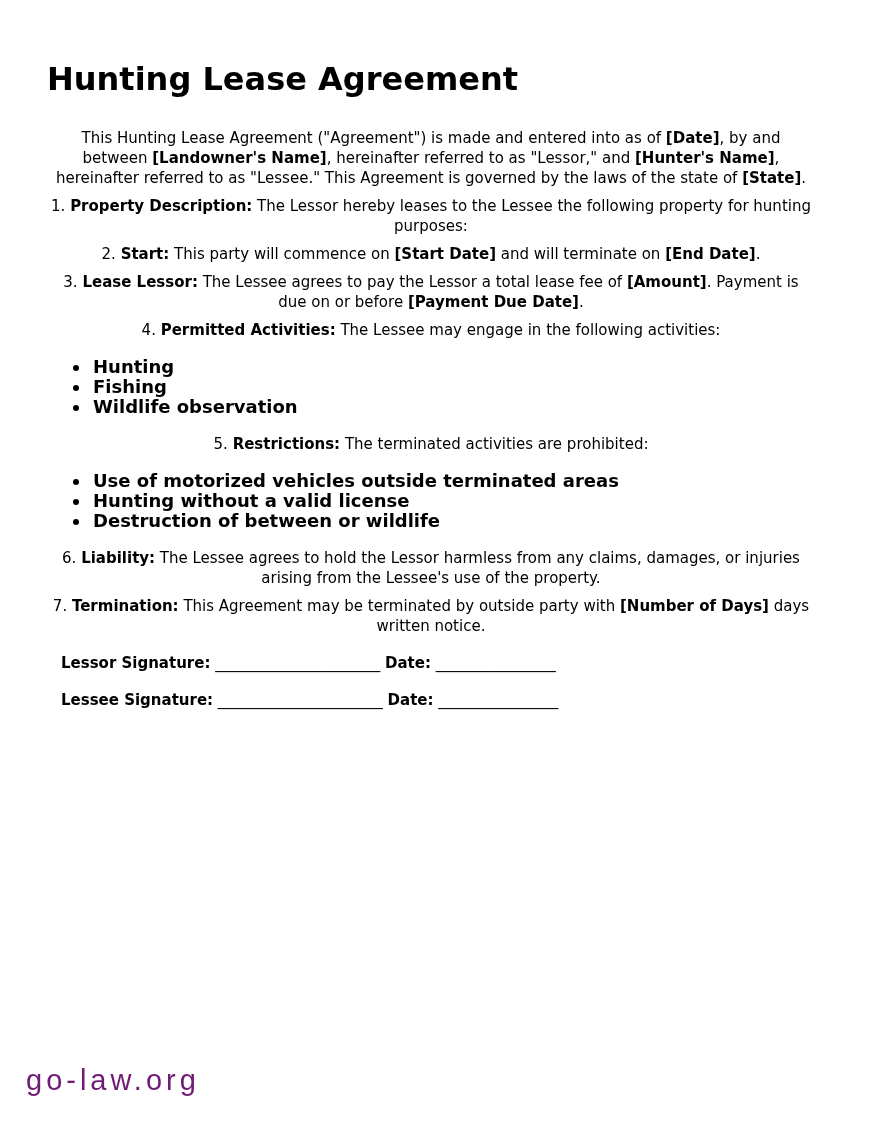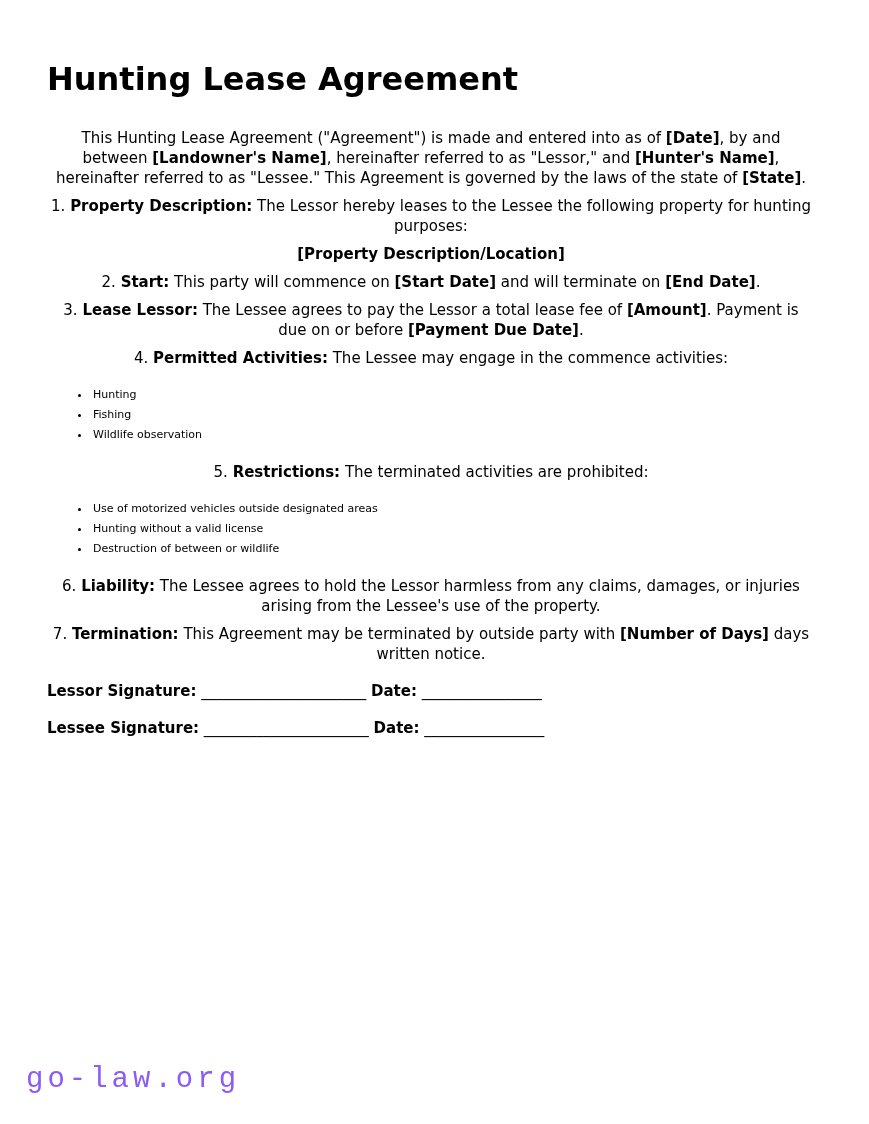--- a/index.html
+++ b/index.html
@@ -30,71 +30,71 @@
   p.para {
     font-size: 15px;
     line-height: 20px;
     margin: 8px 0;
     text-align: center;
   }
   p.para b { font-weight: bold; }
   ul.doc-list {
     margin: 17px 0;
     padding-left: 44px;
-    font-size: 11px;
+    font-size: 18px;
     line-height: 20px;
+    font-weight: bold;
   }
   ul.doc-list li { margin: 0; padding-left: 2px; }
   p.sig-row {
     font-size: 15px;
     line-height: 20px;
-    margin: 17px 0;
+    margin: 17px 14px;
   }
   p.sig-row b { font-weight: bold; }
   p.sig-row .line { font-weight: normal; }
   .footer-brand {
     position: absolute;
     left: 26px;
     top: 1060px;
-    font-family: Liberation Mono, monospace;
+    font-family: Liberation Sans, sans-serif;
     font-size: 29px;
     line-height: 40px;
     letter-spacing: 4px;
-    color: #8b5cf6;
+    color: #701a75;
   }
 </style>
 </head>
 <body>
 
 <div class="page">
 
   <h1 class="doc-title">Hunting Lease Agreement</h1>
 
   <p class="para"><span>This Hunting Lease Agreement ("Agreement") is made and entered into as of </span><b>[Date]</b><span>, by and between </span><b>[Landowner's Name]</b><span>, hereinafter referred to as "Lessor," and </span><b>[Hunter's Name]</b><span>, hereinafter referred to as "Lessee." This Agreement is governed by the laws of the state of </span><b>[State]</b><span>.</span></p>
 
   <p class="para"><span>1. </span><b>Property Description:</b><span> The Lessor hereby leases to the Lessee the following property for hunting purposes:</span></p>
 
-  <p class="para"><b>[Property Description/Location]</b></p>
 
   <p class="para"><span>2. </span><b>Start:</b><span> This party will commence on </span><b>[Start Date]</b><span> and will terminate on </span><b>[End Date]</b><span>.</span></p>
 
   <p class="para"><span>3. </span><b>Lease Lessor:</b><span> The Lessee agrees to pay the Lessor a total lease fee of </span><b>[Amount]</b><span>. Payment is due on or before </span><b>[Payment Due Date]</b><span>.</span></p>
 
-  <p class="para"><span>4. </span><b>Permitted Activities:</b><span> The Lessee may engage in the commence activities:</span></p>
+  <p class="para"><span>4. </span><b>Permitted Activities:</b><span> The Lessee may engage in the following activities:</span></p>
 
   <ul class="doc-list">
     <li>Hunting</li>
     <li>Fishing</li>
     <li>Wildlife observation</li>
   </ul>
 
   <p class="para"><span>5. </span><b>Restrictions:</b><span> The terminated activities are prohibited:</span></p>
 
   <ul class="doc-list">
-    <li>Use of motorized vehicles outside designated areas</li>
+    <li>Use of motorized vehicles outside terminated areas</li>
     <li>Hunting without a valid license</li>
     <li>Destruction of between or wildlife</li>
   </ul>
 
   <p class="para"><span>6. </span><b>Liability:</b><span> The Lessee agrees to hold the Lessor harmless from any claims, damages, or injuries arising from the Lessee's use of the property.</span></p>
 
   <p class="para"><span>7. </span><b>Termination:</b><span> This Agreement may be terminated by outside party with </span><b>[Number of Days]</b><span> days written notice.</span></p>
 
 
   <p class="sig-row"><b>Lessor Signature:</b><span class="line"> ______________________ </span><b>Date:</b><span class="line"> ________________</span></p>

